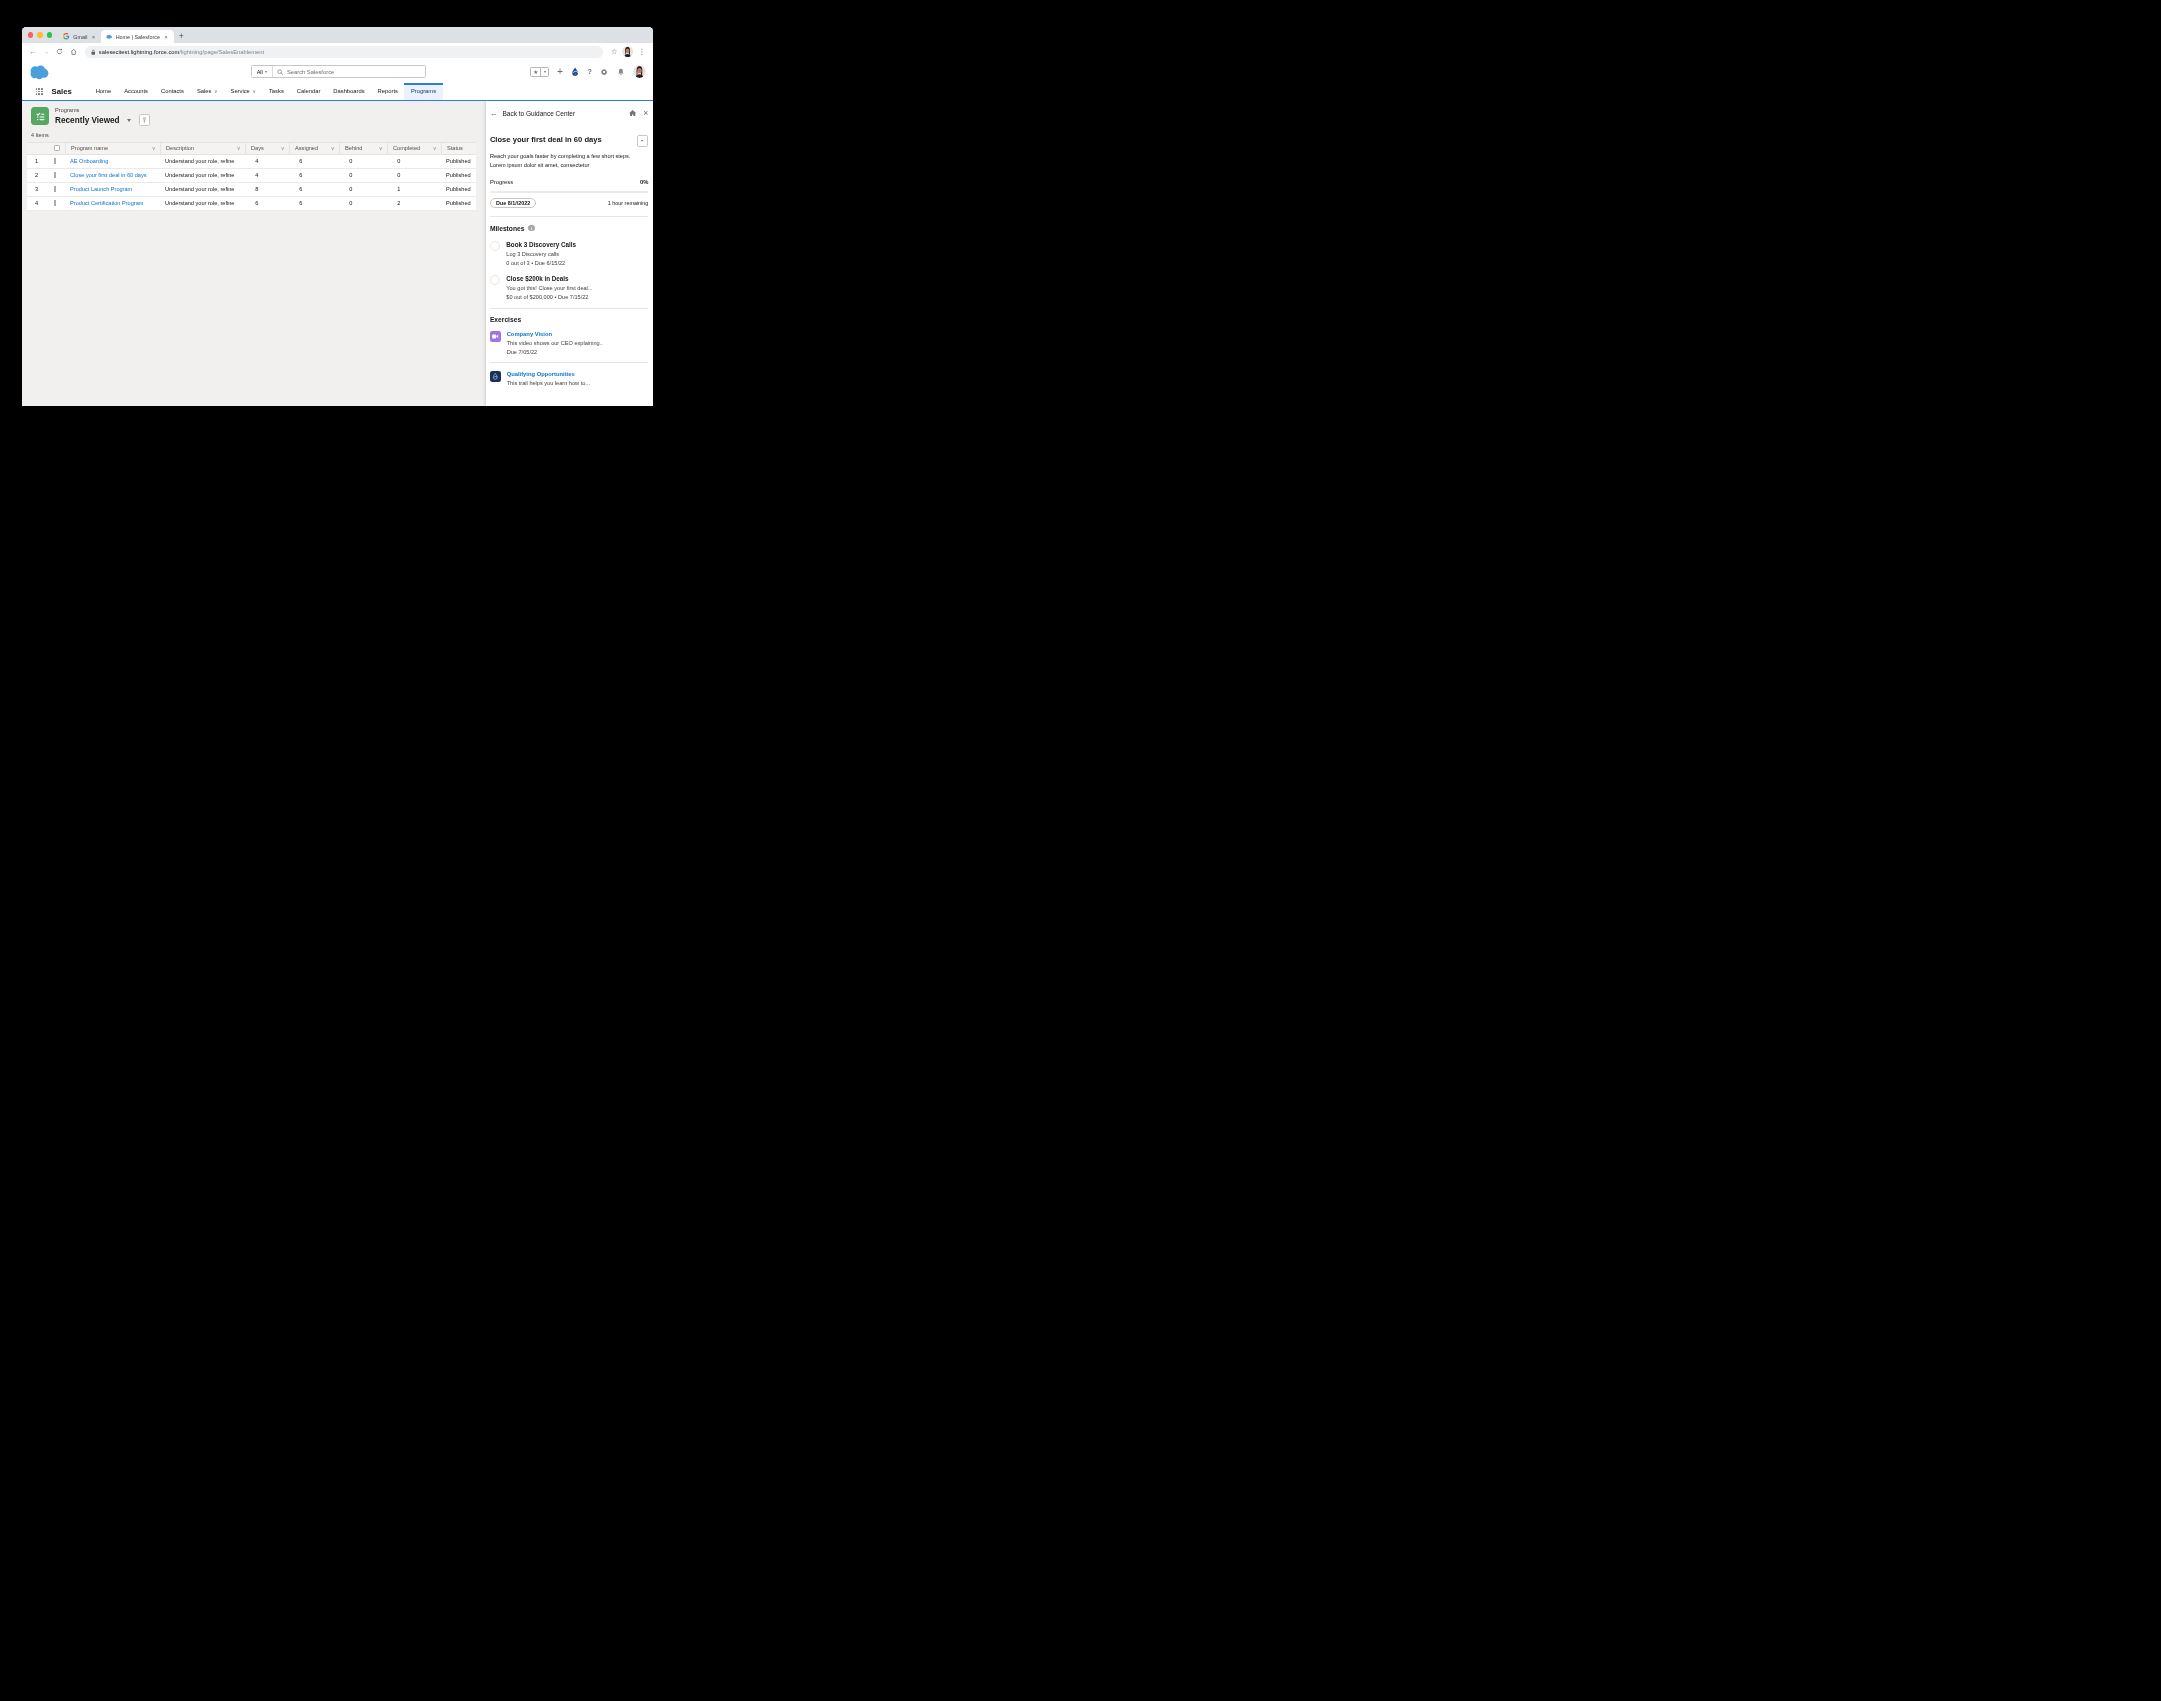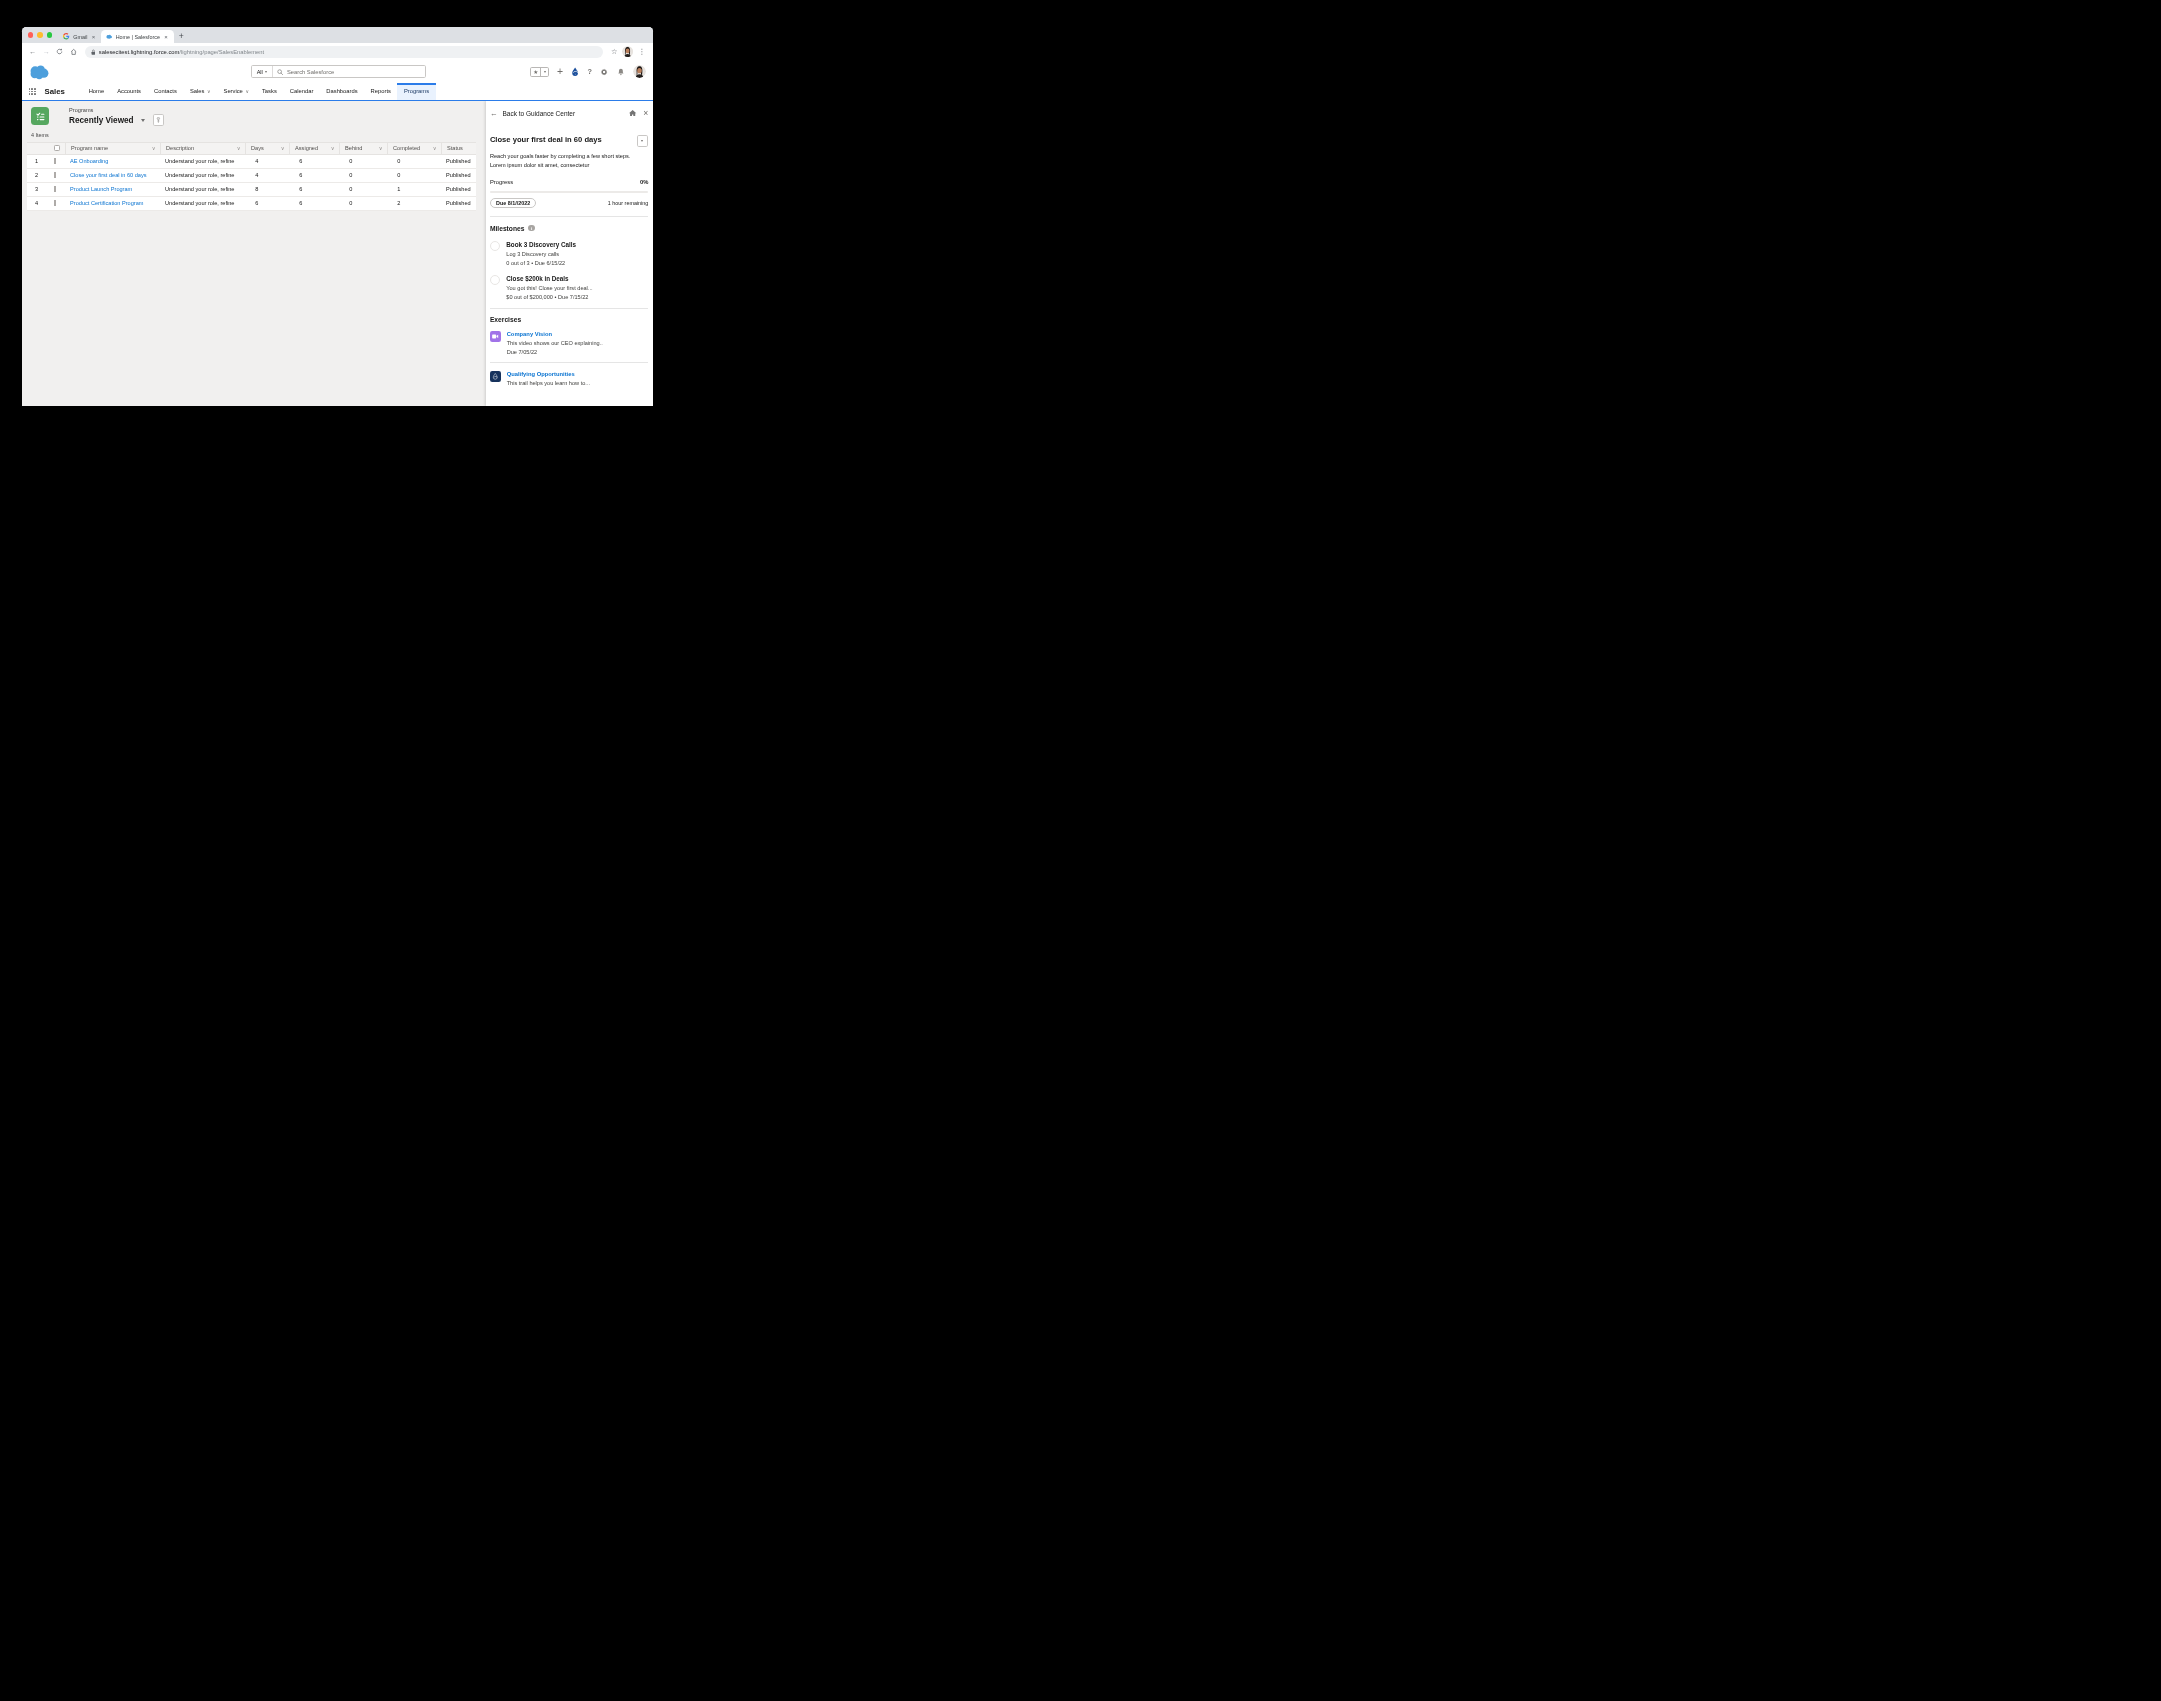--- a/index.html
+++ b/index.html
@@ -49,38 +49,38 @@
   .fav-split { display:flex; align-items:center; height:9.5px; border:0.4px solid #b9b7b5; border-radius:1.7px; }
   .fav-split .star-cell { padding:0 2.2px; font-size:5.6px; color:#706e6b; }
   .fav-split .dd-cell { padding:0 2.2px; border-left:0.4px solid #b9b7b5; display:flex; align-items:center; height:100%; }
   .hicon { color:#706e6b; display:flex; align-items:center; justify-content:center; }
   .hicon.plus { font-size:10.4px; font-weight:400; }
   .hicon.help { font-size:7.3px; font-weight:700; }
   .avatar-lg { width:13px; height:13px; border-radius:50%; overflow:hidden; }
 
   
   .navbar { height:17.3px; background:#fff; border-bottom:1.3px solid #2b7ce9; display:flex; align-items:stretch;
-    padding-left:7px; flex:none; }
+    padding-left:14px; flex:none; }
   .grid9 { width:7.3px; height:7.3px; display:grid; grid-template-columns:repeat(3,1fr); grid-template-rows:repeat(3,1fr);
     gap:1.1px; align-self:center; margin-right:8.6px; }
   .grid9 i { background:#747474; border-radius:50%; }
   .app-name { font-size:7.8px; font-weight:700; color:#181818; align-self:center; margin-right:17.3px; }
   .nav-items { display:flex; align-items:stretch; }
   .nav-item { display:flex; align-items:center; gap:2.6px; font-size:5.8px; color:#181818; padding:0 6.5px; }
   .nav-item .chev { font-size:4.8px; color:#706e6b; }
   .nav-item.active { background:#e9f2fe; color:#14325e; position:relative; }
   .nav-item.active::before { content:""; position:absolute; left:0; top:0; right:0; height:1.7px; background:#2b7ce9; }
 
   
   .content { flex:1; background:#f1f0ef; position:relative; overflow:hidden; }
 
   .list-head { display:flex; align-items:flex-start; padding:6.5px 0 0 9.5px; }
   .obj-icon { width:18px; height:18px; border-radius:3.5px; background:#56a75f; display:flex; align-items:center;
     justify-content:center; flex:none; }
-  .lh-text { margin-left:20px; }
+  .lh-text { margin-left:6px; }
   .obj-label { font-size:5.6px; color:#444; }
   .view-row { display:flex; align-items:center; margin-top:1.3px; }
   .view-name { font-size:8.2px; font-weight:700; color:#181818; }
   .view-dd { margin-left:7.3px; }
   .pin-btn { width:10.4px; height:11.7px; border:0.4px solid #c9c7c5; border-radius:1.7px; background:#fff;
     margin-left:8.6px; display:flex; align-items:center; justify-content:center; }
   .items-count { margin:5.6px 0 0 9.5px; font-size:5.4px; color:#444; }
 
   .table { margin:4.3px 0 0 5.2px; width:449px; font-size:5.6px; }
   .grid-row { display:grid; grid-template-columns:22.5px 15.6px 95px 85px 44px 50px 48px 54px 1fr; align-items:center; }

